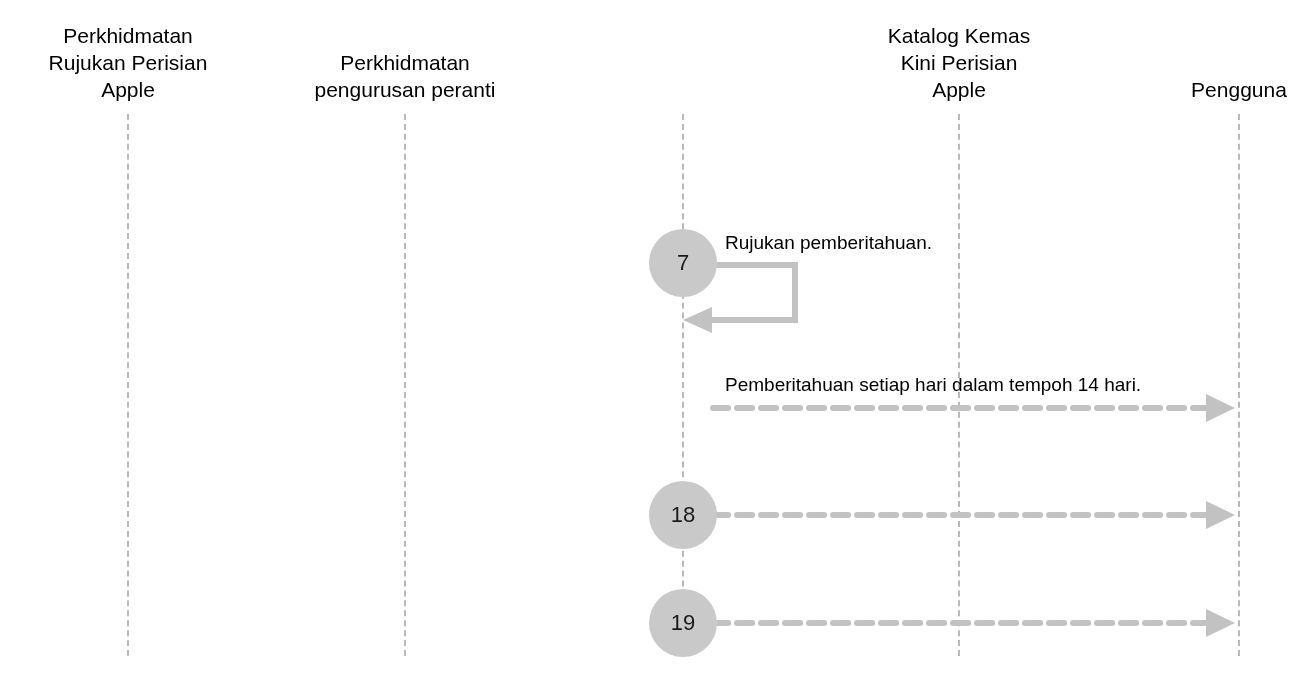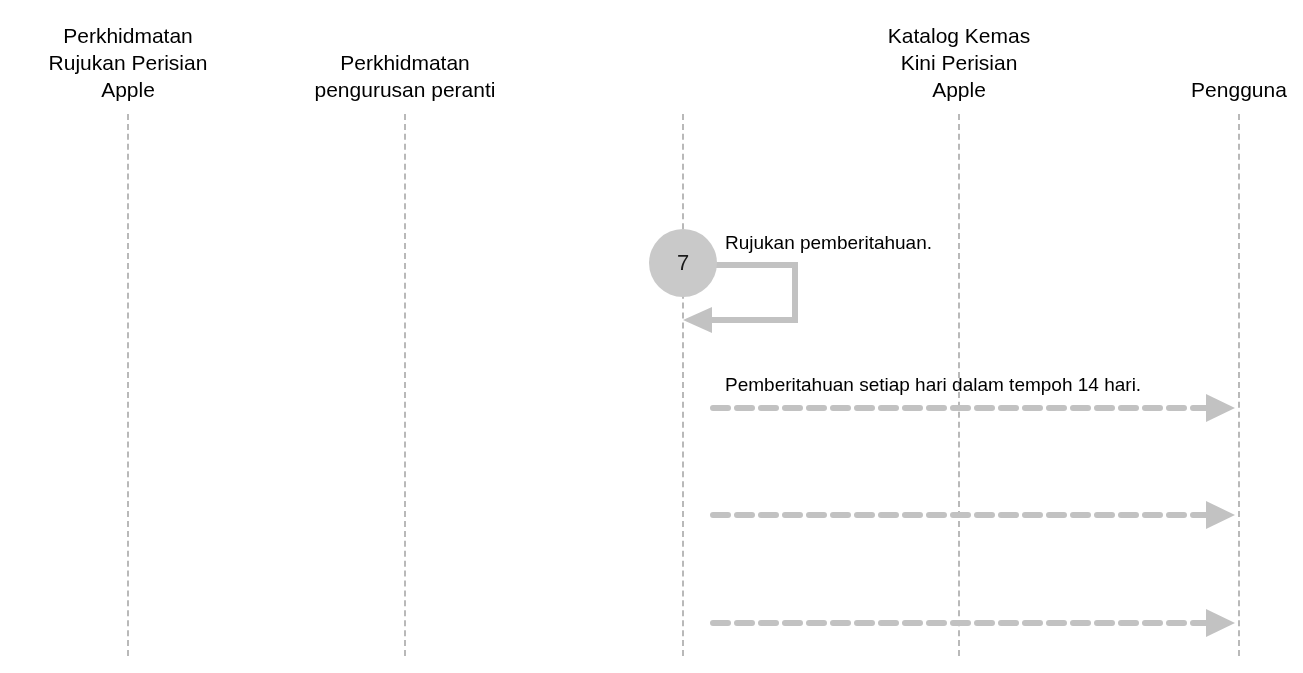--- a/index.html
+++ b/index.html
@@ -122,15 +122,17 @@
         <line x1="713" y1="623" x2="1210" y2="623" stroke="#c2c2c2" stroke-width="6" stroke-linecap="round" stroke-dasharray="15 9"></line>
         <path d="M 1235 623 L 1206 609 L 1206 637 Z" fill="#c2c2c2"></path>
       </g>
     </svg>
 
   <div class="step-circle" style="left: 649px; top: 229px; width: 68px; height: 68px; background: rgb(201, 201, 201);">7</div>
   <div class="msg-label" style="left: 725px; top: 232px; color: rgb(0, 0, 0);">Rujukan pemberitahuan.</div>
 
   <div class="msg-label" style="left: 725px; top: 374px; color: rgb(0, 0, 0);">Pemberitahuan setiap hari dalam tempoh 14 hari.</div>
 
+  <div class="step-circle" style="left: 649px; top: 481px; width: 68px; height: 68px; background: rgb(201, 201, 201);">18</div>
 
+  <div class="step-circle" style="left: 649px; top: 589px; width: 68px; height: 68px; background: rgb(201, 201, 201);">19</div>
 
 </div>
 
 </body></html>

